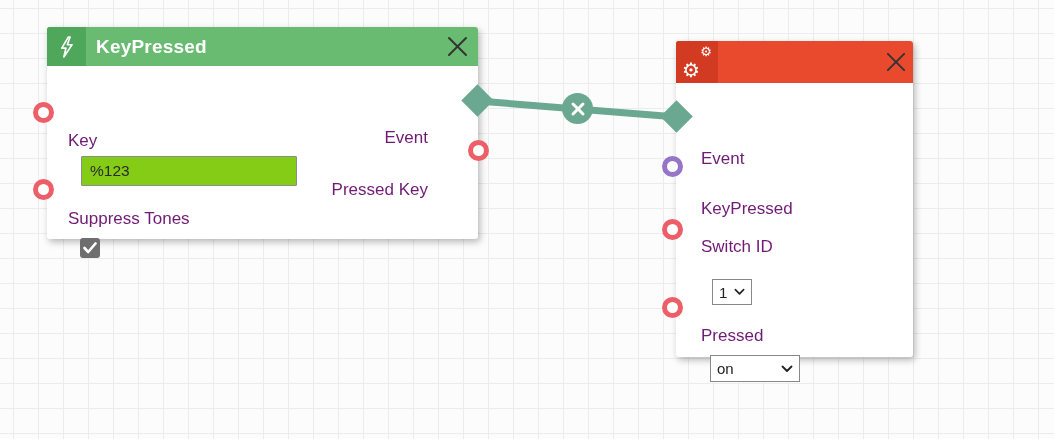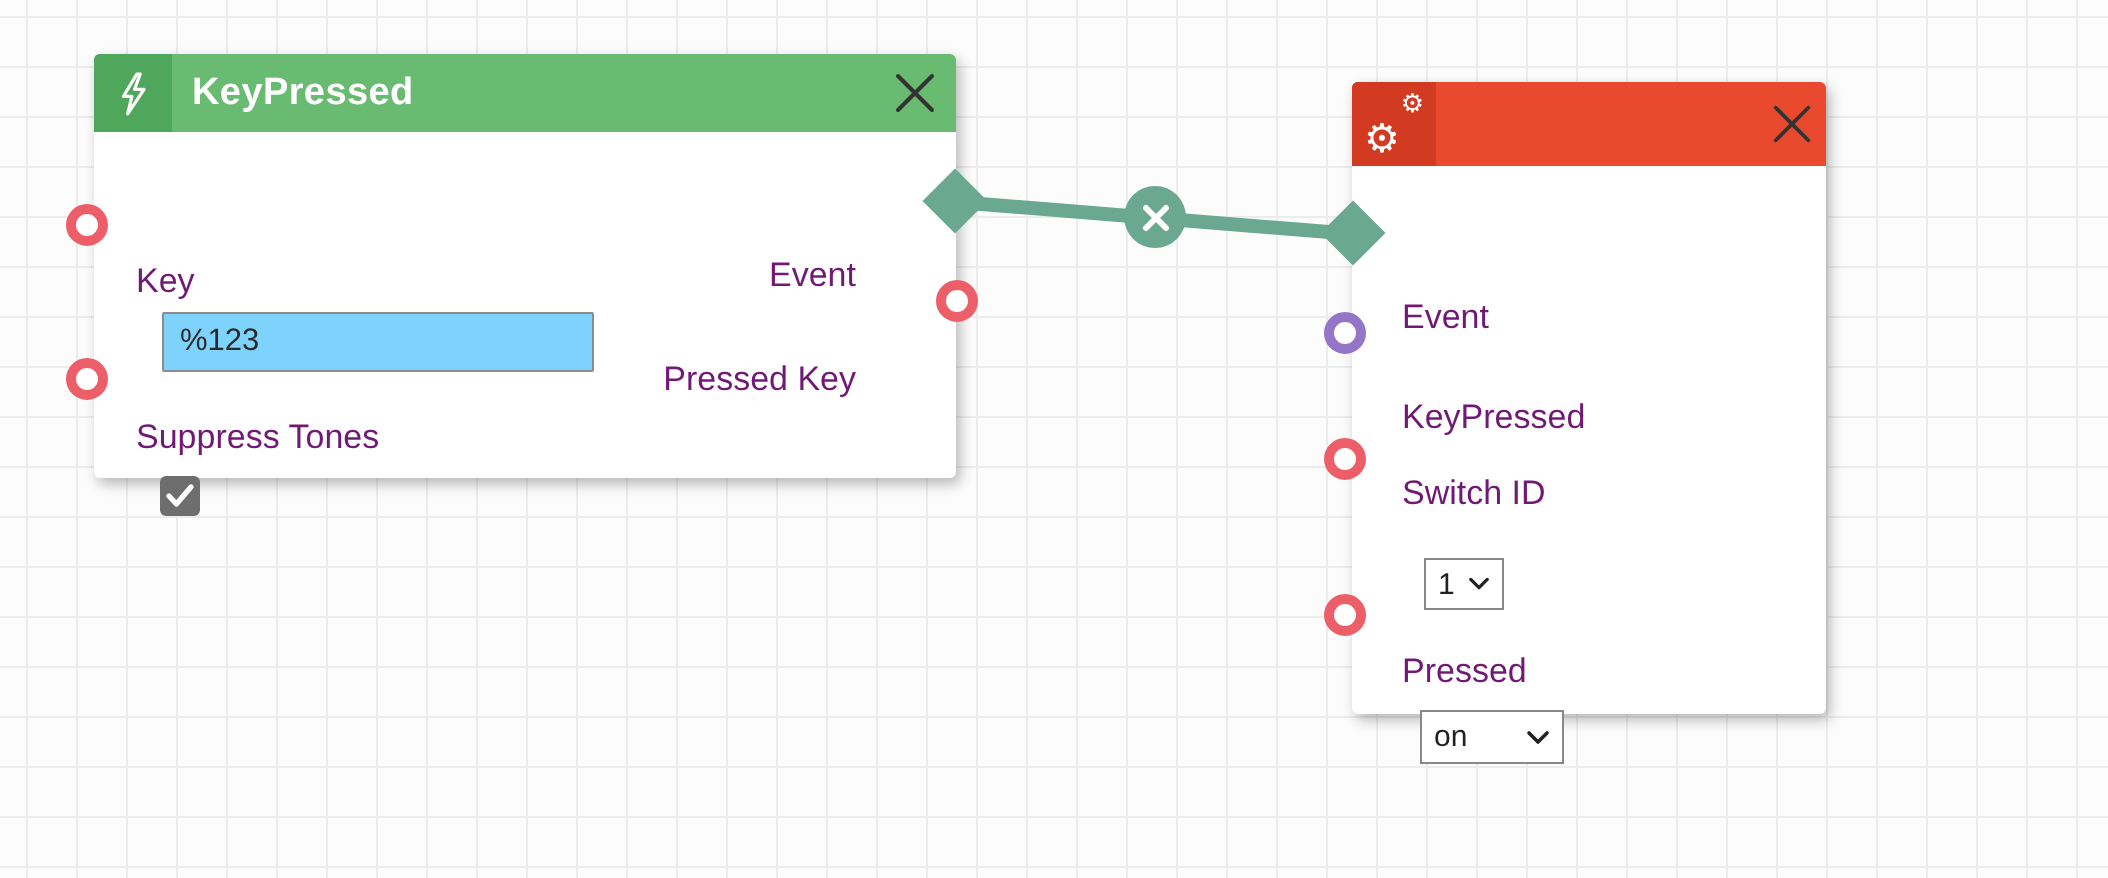--- a/index.html
+++ b/index.html
@@ -44,21 +44,21 @@
     width: 30px; height: 30px; cursor: pointer;
   }
 
   .node-body { position: relative; }
   .lbl { position: absolute; font-size: 17px; color: #701a75; line-height: 20px; white-space: nowrap; }
   .lbl.right { text-align: right; }
 
   .text-input {
     position: absolute;
     border: 1px solid #8c8c8c; border-radius: 1px;
-    background: #7dd3fc; color: #2a2a2a;
+    background: #84cc16; color: #2a2a2a;
     font-family: "Liberation Sans", sans-serif;
     font-size: 15.5px; padding: 0 8px; outline: none;
   }
 
   .checkbox {
     position: absolute; width: 20px; height: 20px;
     background: #6e6e6e; border-radius: 3px;
     display: flex; align-items: center; justify-content: center;
     cursor: pointer;
   }
@@ -178,21 +178,21 @@
       <div class="select" style="left:36px; top:196px; width:40px; height:26px;">
         <span>1</span>
         <span class="chev">
           <svg width="11" height="8" viewBox="0 0 12 8">
             <polyline points="1.5,1.5 6,6 10.5,1.5" fill="none" stroke="#222" stroke-width="1.8" stroke-linecap="round" stroke-linejoin="round"></polyline>
           </svg>
         </span>
       </div>
 
       <div class="lbl" style="left:25px; top:243px;">Pressed</div>
-      <div class="select" style="left:34px; top:272px; width:72px; height:27px;">
+      <div class="select" style="left:34px; top:272px; width:90px; height:27px;">
         <span>on</span>
         <span class="chev">
           <svg width="12" height="8" viewBox="0 0 12 8">
             <polyline points="1.5,1.5 6,6 10.5,1.5" fill="none" stroke="#222" stroke-width="1.8" stroke-linecap="round" stroke-linejoin="round"></polyline>
           </svg>
         </span>
       </div>
     </div>
 
     <div class="port-diamond" style="left:-11px; top:64px;"></div>

